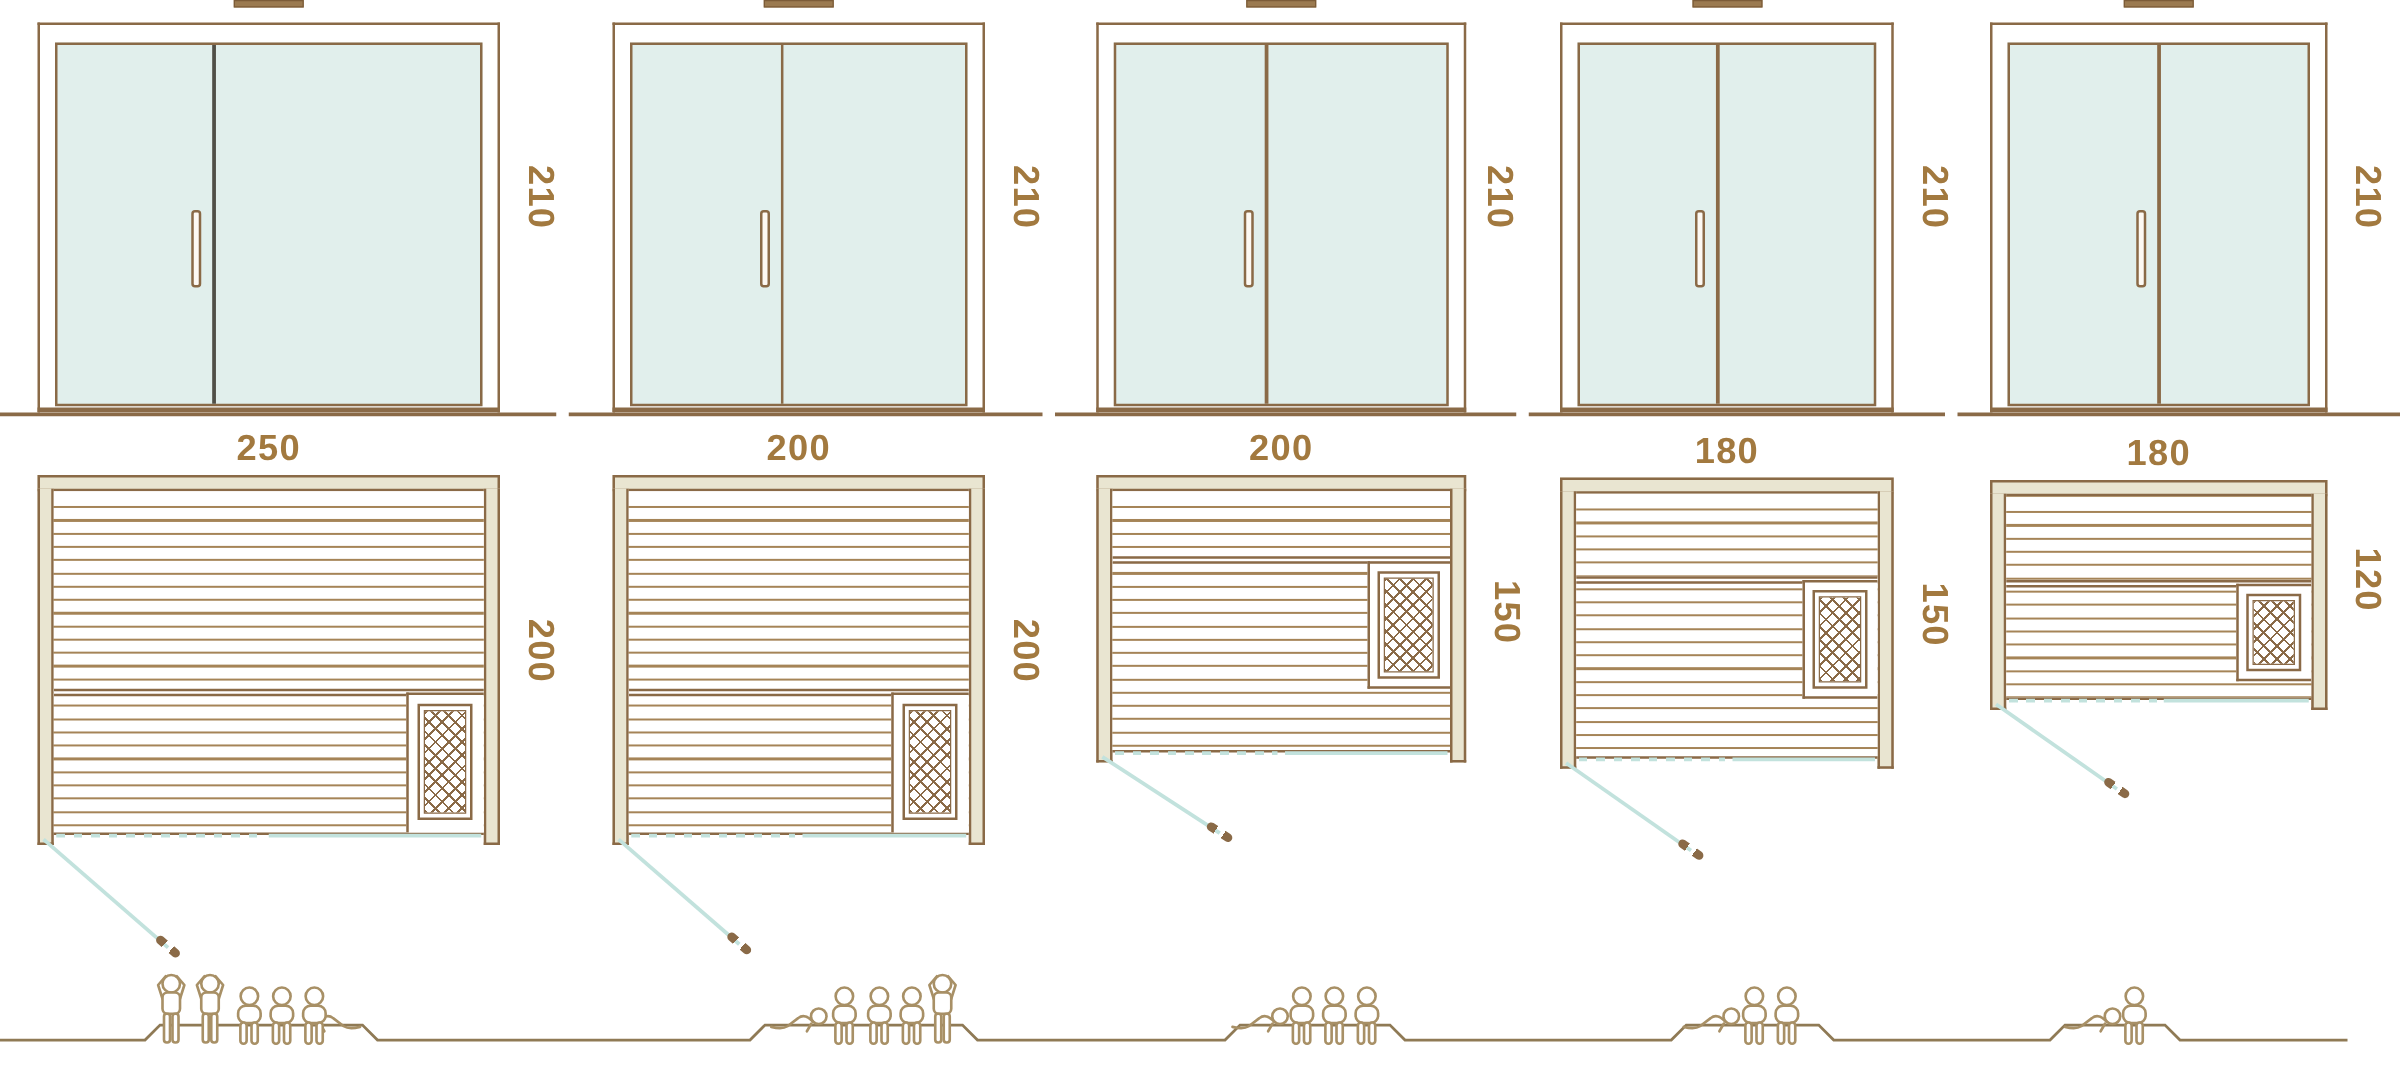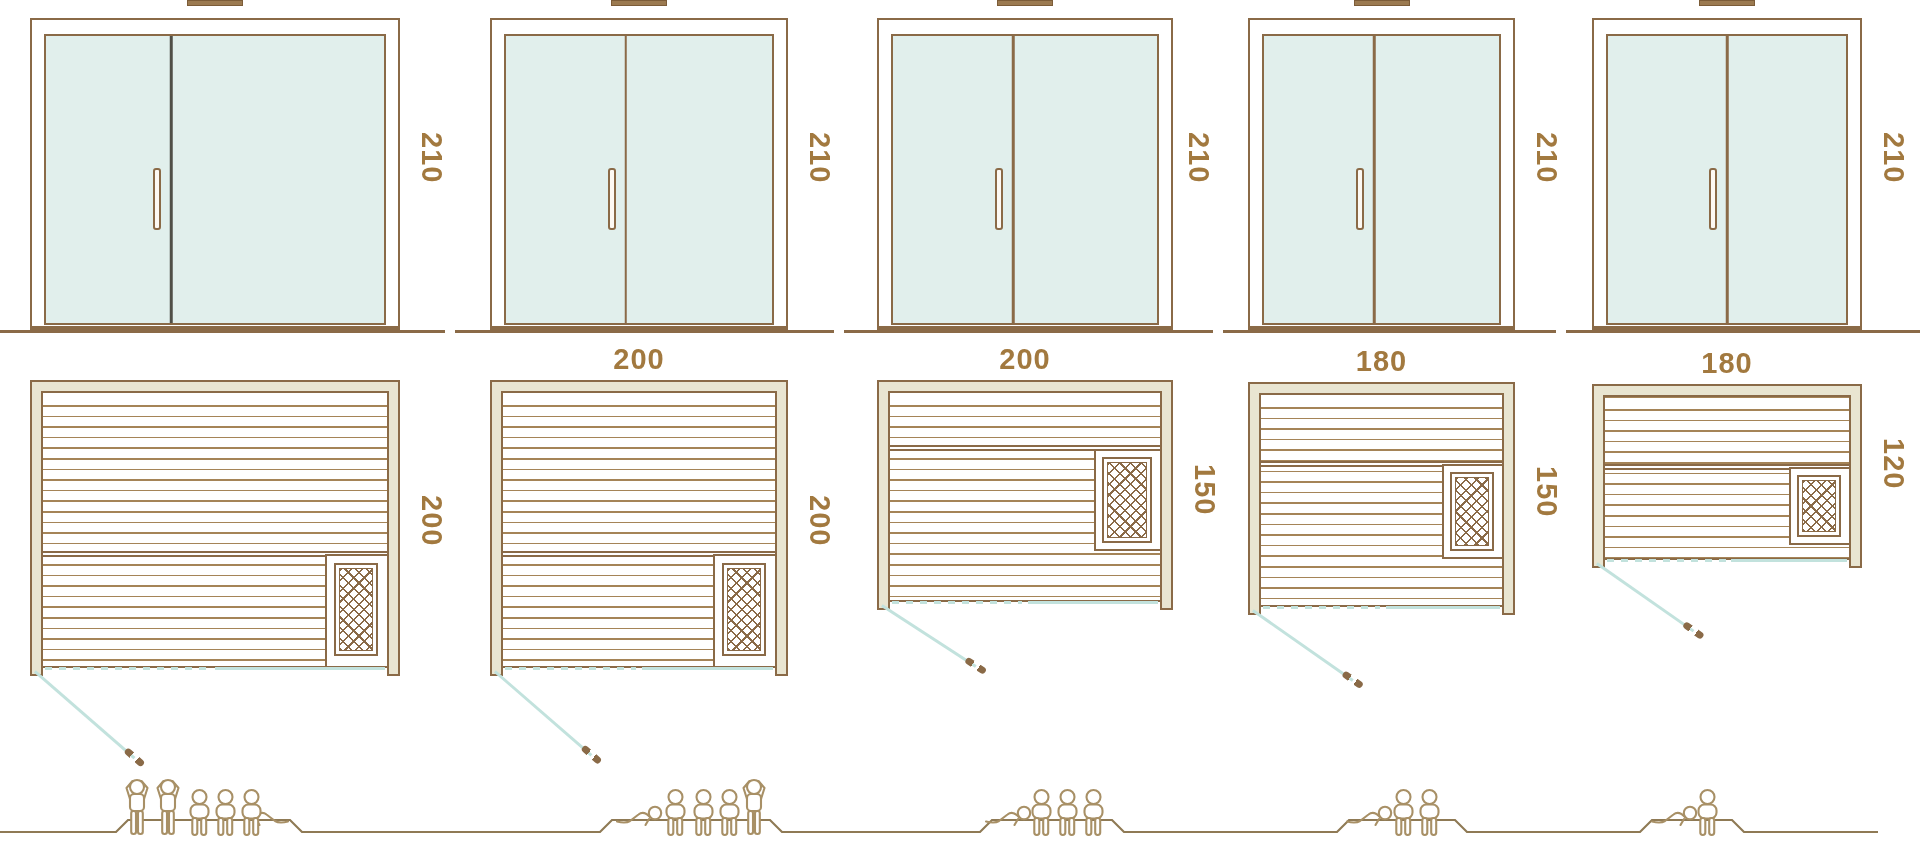--- a/index.html
+++ b/index.html
@@ -136,20 +136,21 @@
     <div class="door-cap"></div>
     <div class="door-frame">
       <div class="door-glass">
         <div class="door-divider"></div>
         <div class="door-handle"></div>
       </div>
       <div class="door-sill"></div>
     </div>
     <div class="dim dim-v door-dim">210</div>
     <div class="plan">
+      <div class="dim plan-w">250</div>
       <div class="dim dim-v plan-dim">200</div>
       <div class="plan-top"></div>
       <div class="plan-post post-l"></div>
       <div class="plan-post post-r"></div>
       <div class="plan-interior">
         <div class="bench-line"></div>
         <div class="heater-inset">
           <div class="heater">
             <div class="heater-grid"></div>
           </div>

